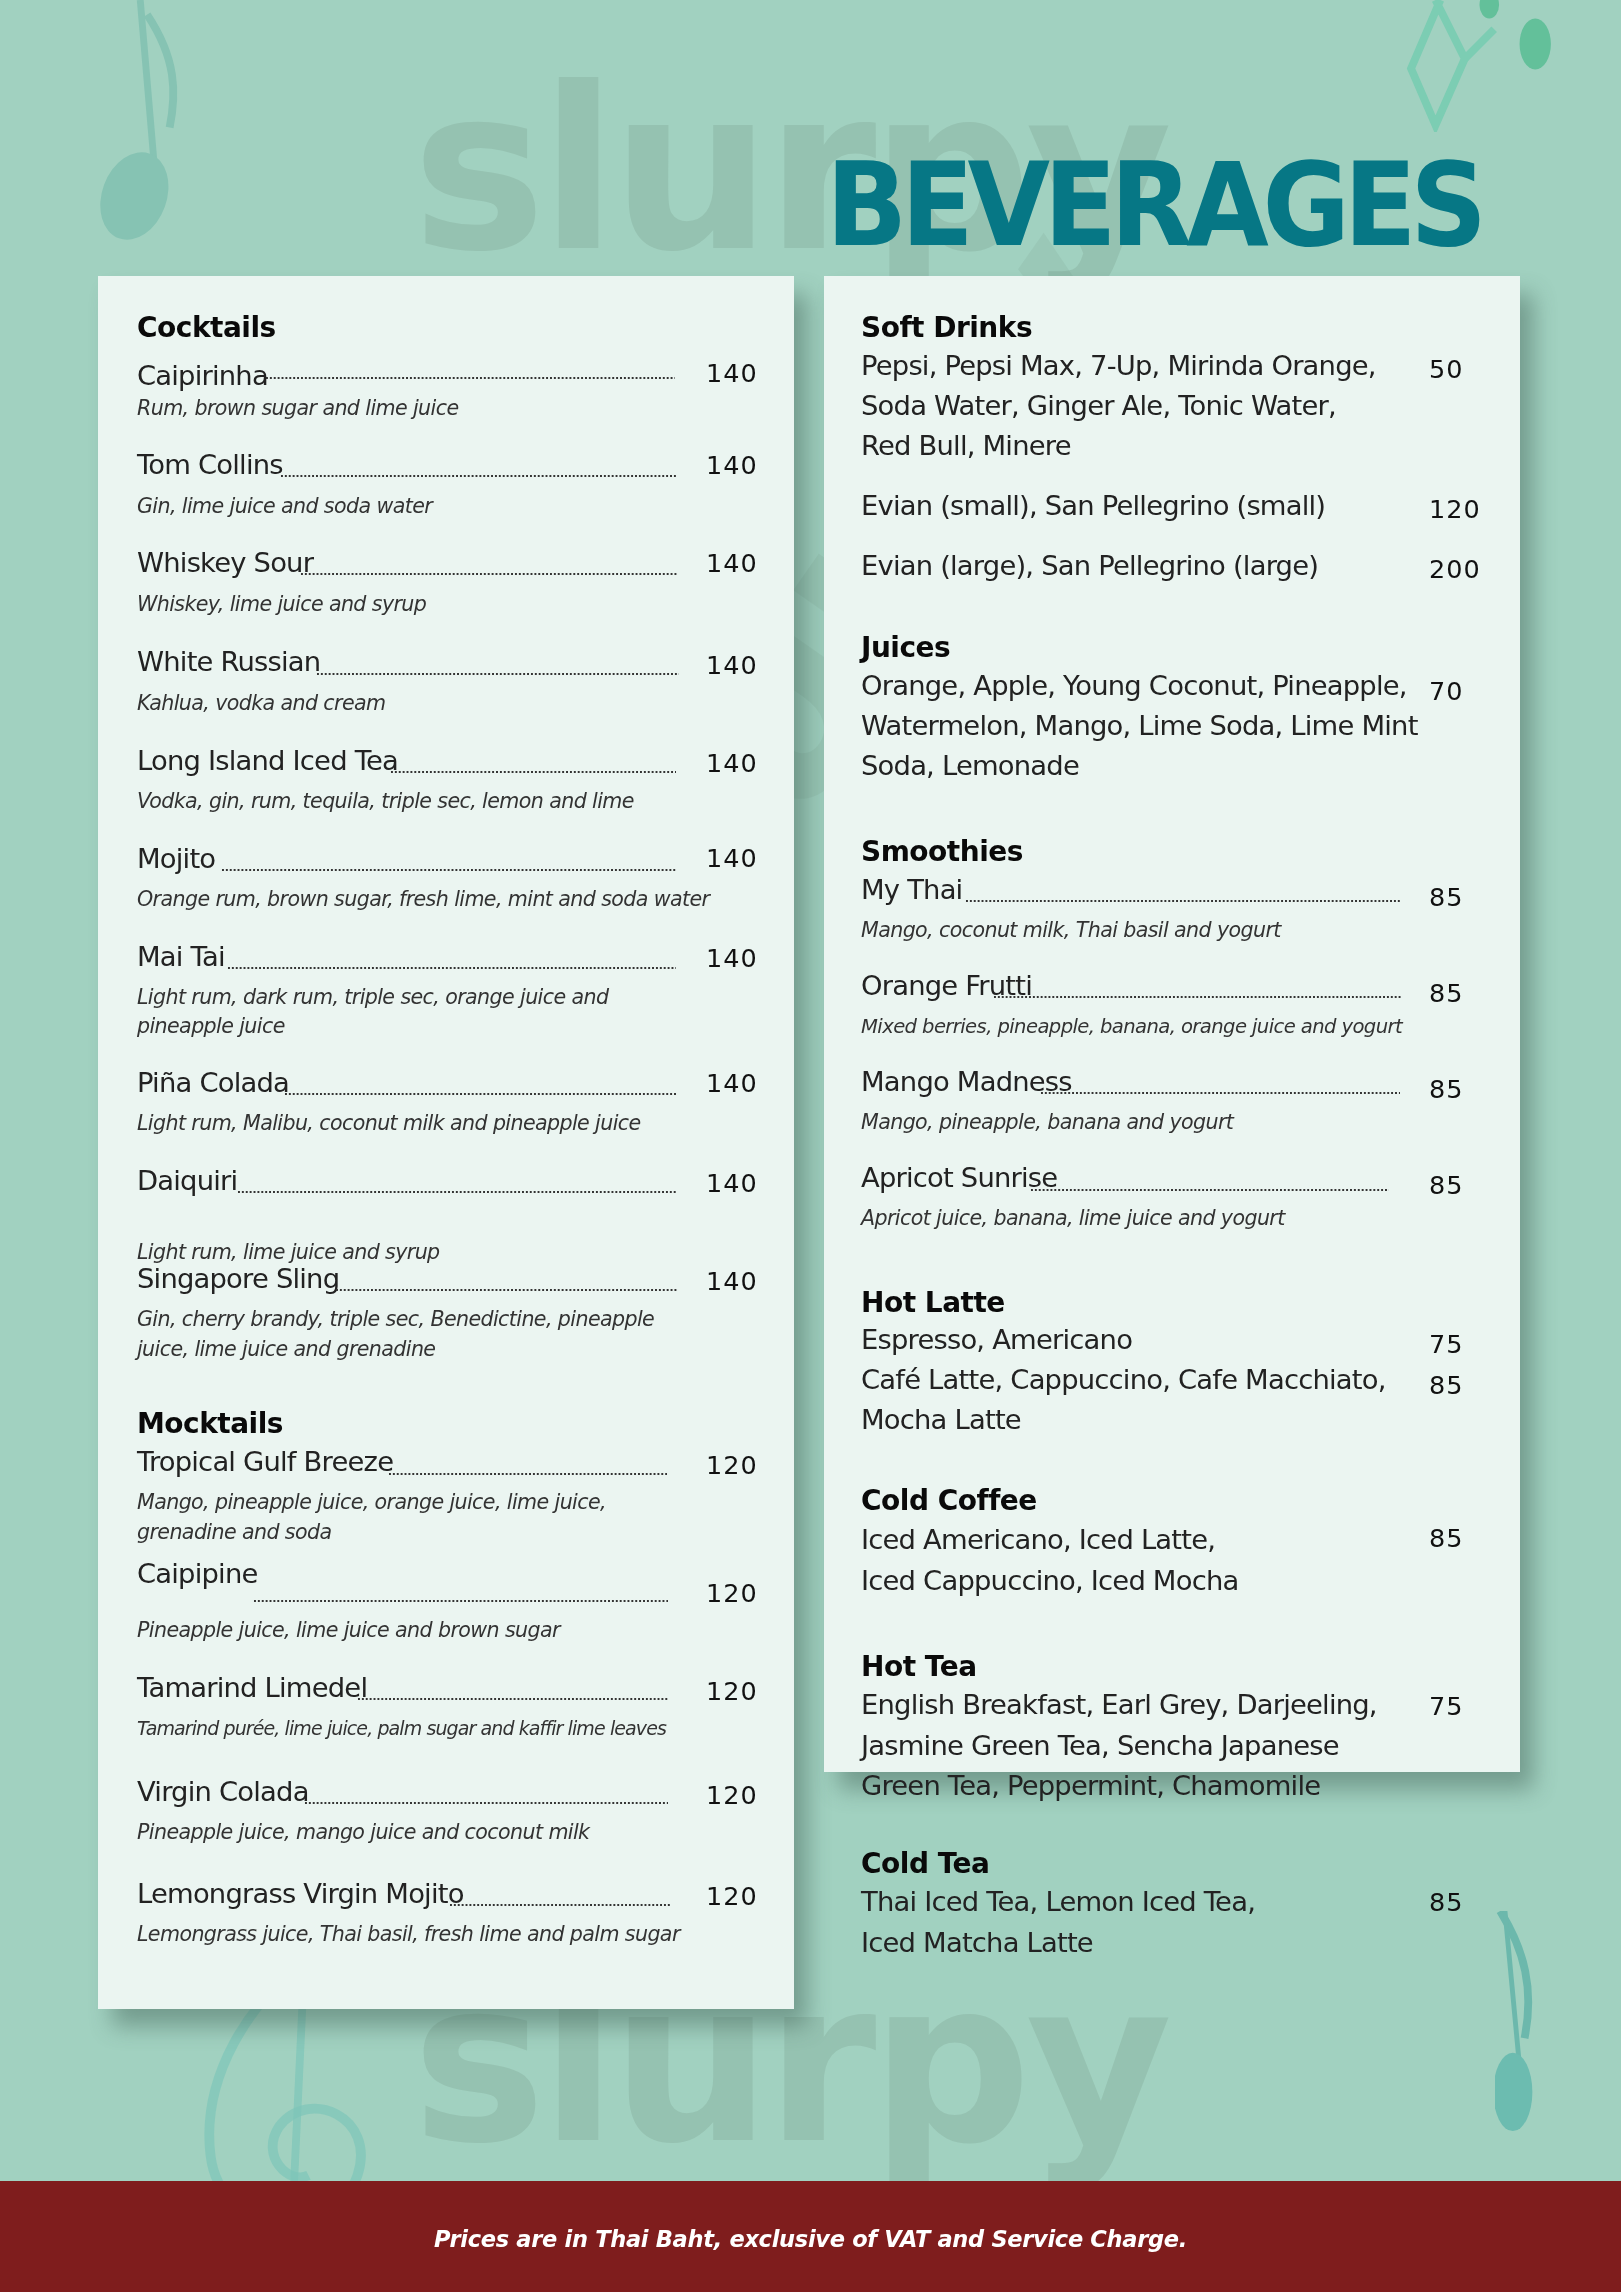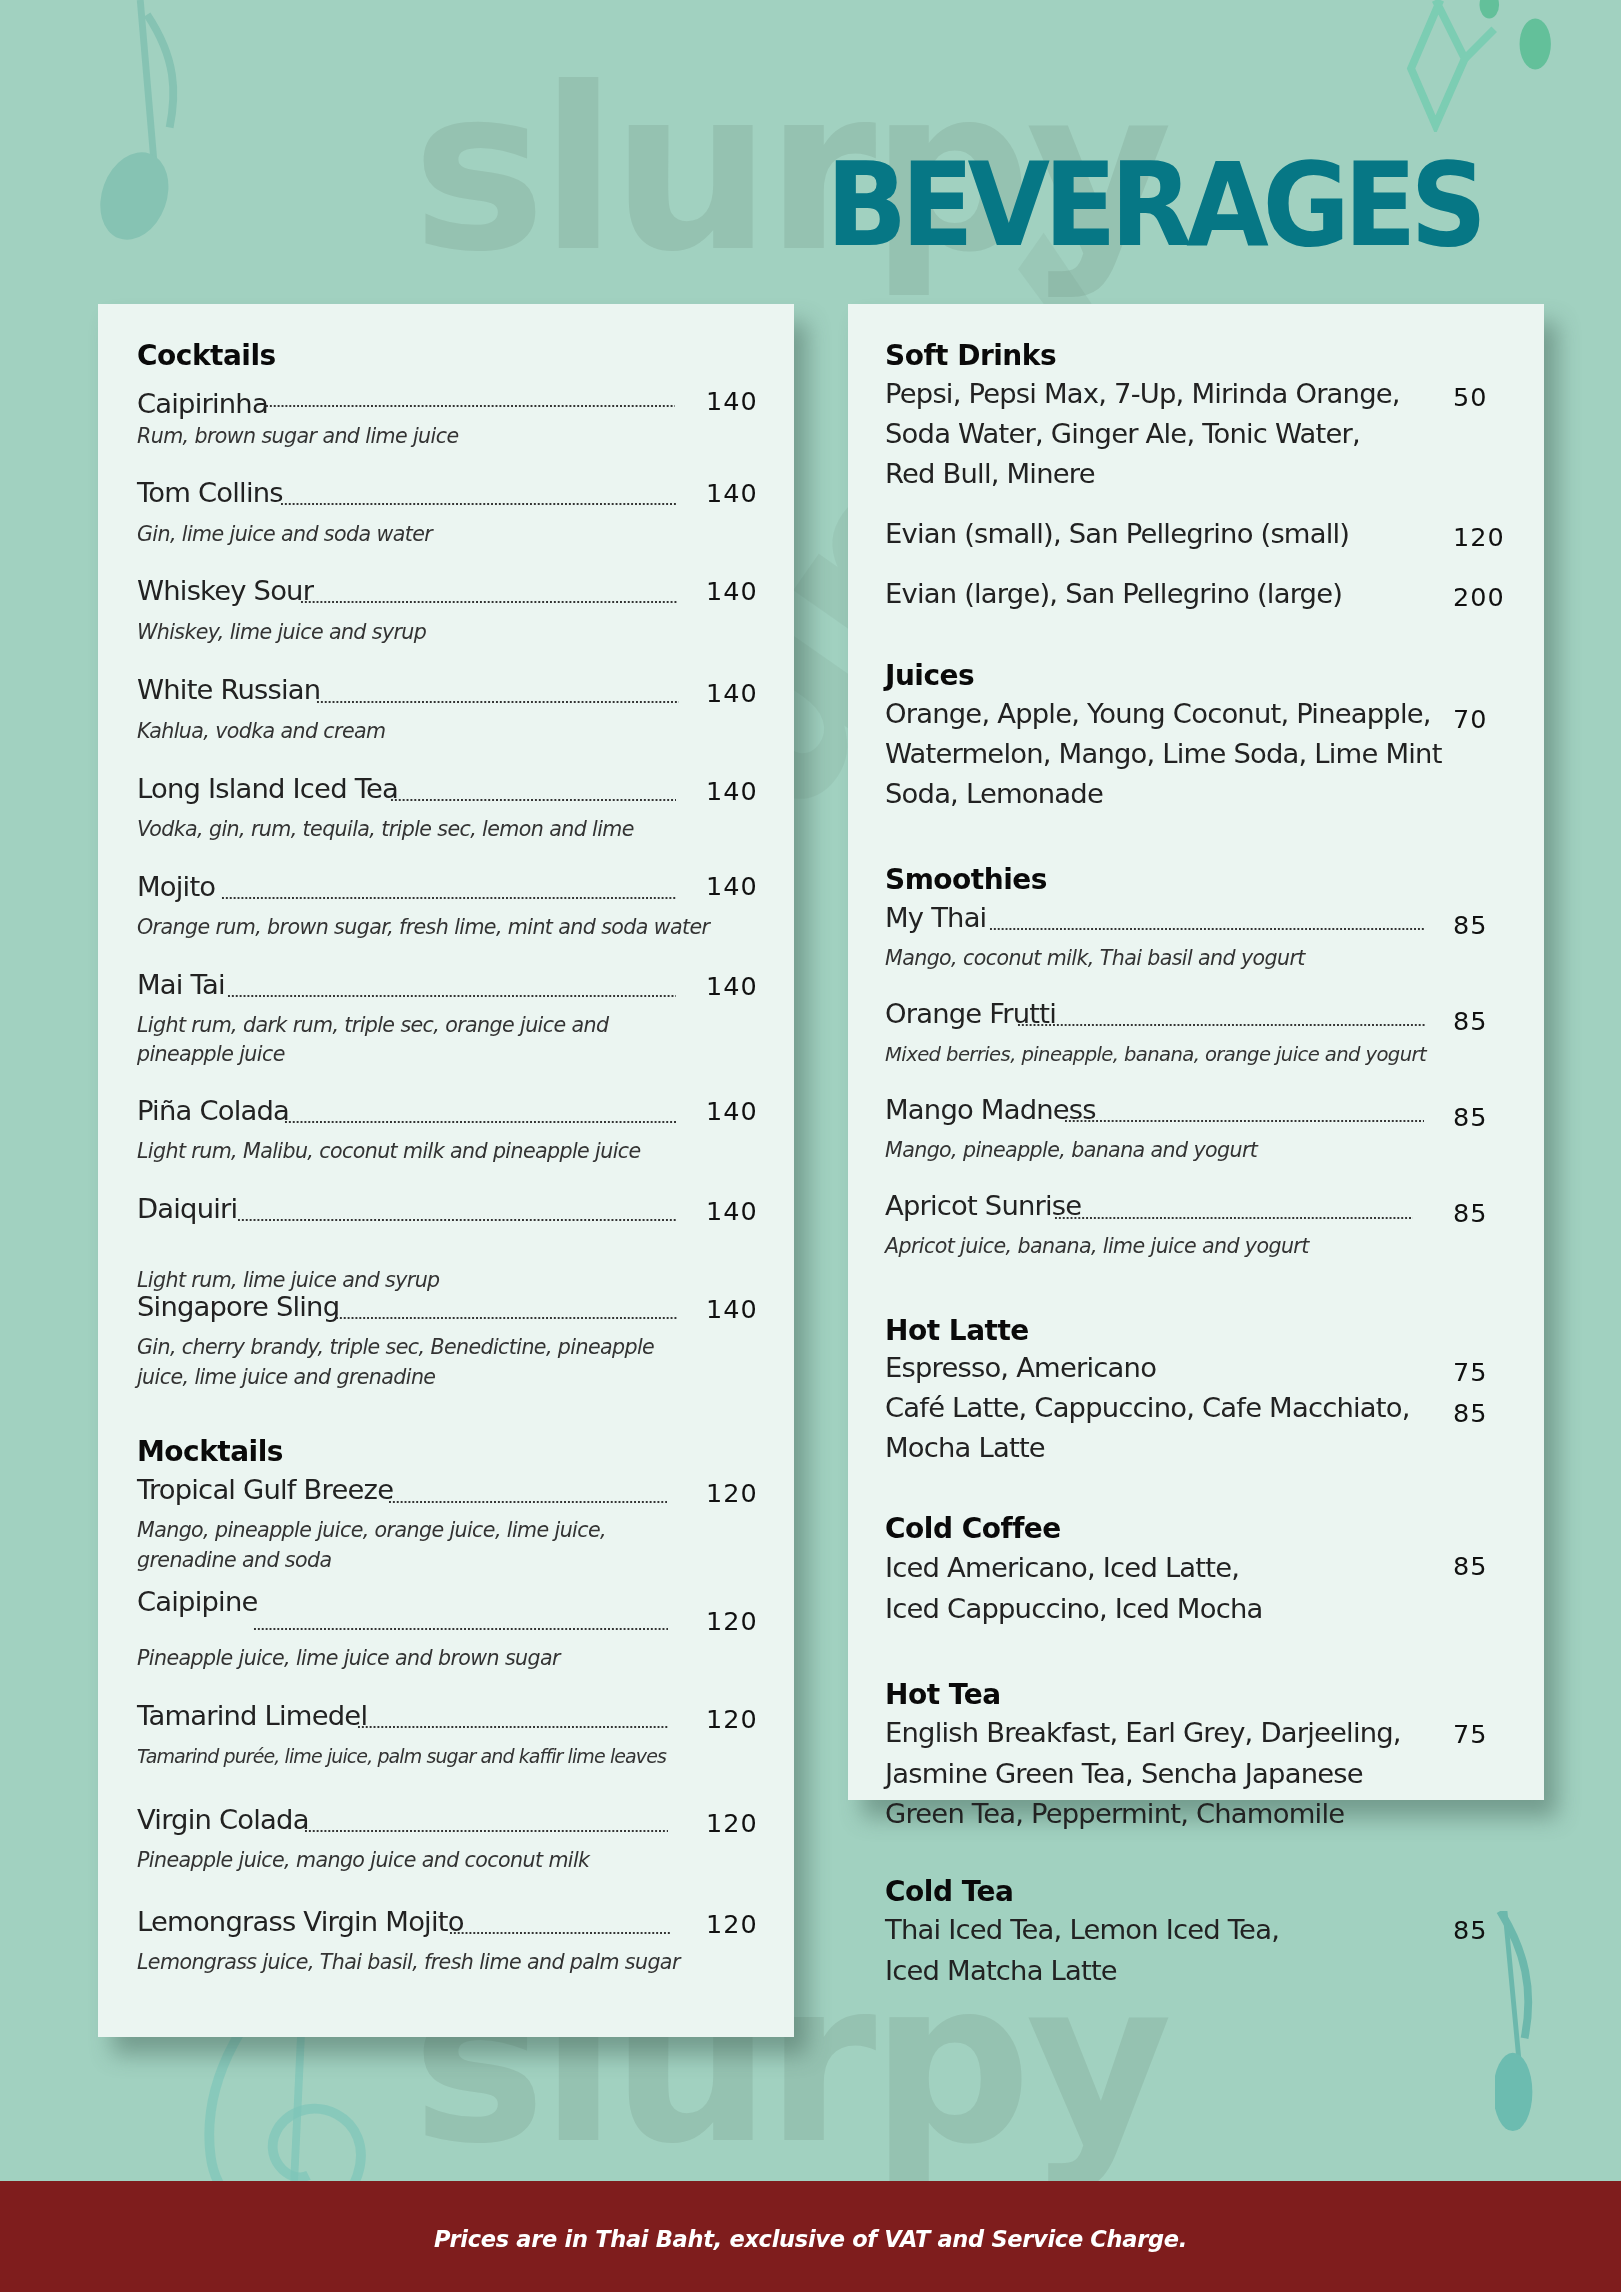--- a/index.html
+++ b/index.html
@@ -22,24 +22,23 @@
   .title {
     position: absolute; left: 826px; top: 137px;
     font-family: "DejaVu Sans", sans-serif; font-weight: bold;
     font-size: 116px; letter-spacing: -6.9px; color: #067785;
     transform: scaleX(0.92); transform-origin: left top;
   }
 
   .panel {
     position: absolute; background: #ebf5f1;
     box-shadow: 13.7px 17.6px 21.6px rgba(60,90,80,0.45);
-    margin-top: 28px;
   }
   .panel-left { left: 98px; top: 276px; width: 696px; height: 1733px; }
-  .panel-right { left: 848px; top: 276px; width: 696px; height: 1496px; }
+  .panel-right { left: 824px; top: 276px; width: 696px; height: 1496px; }
 
   .section-title {
     position: absolute; font-weight: bold; font-size: 28px; color: #0a0a0a;
     font-family: "DejaVu Sans", sans-serif; letter-spacing: -0.5px;
   }
   .item-name {
     position: absolute; font-size: 27.4px; color: #222;
     font-family: "DejaVu Sans", sans-serif; font-weight: normal; letter-spacing: -0.8px;
     white-space: nowrap;
   }

